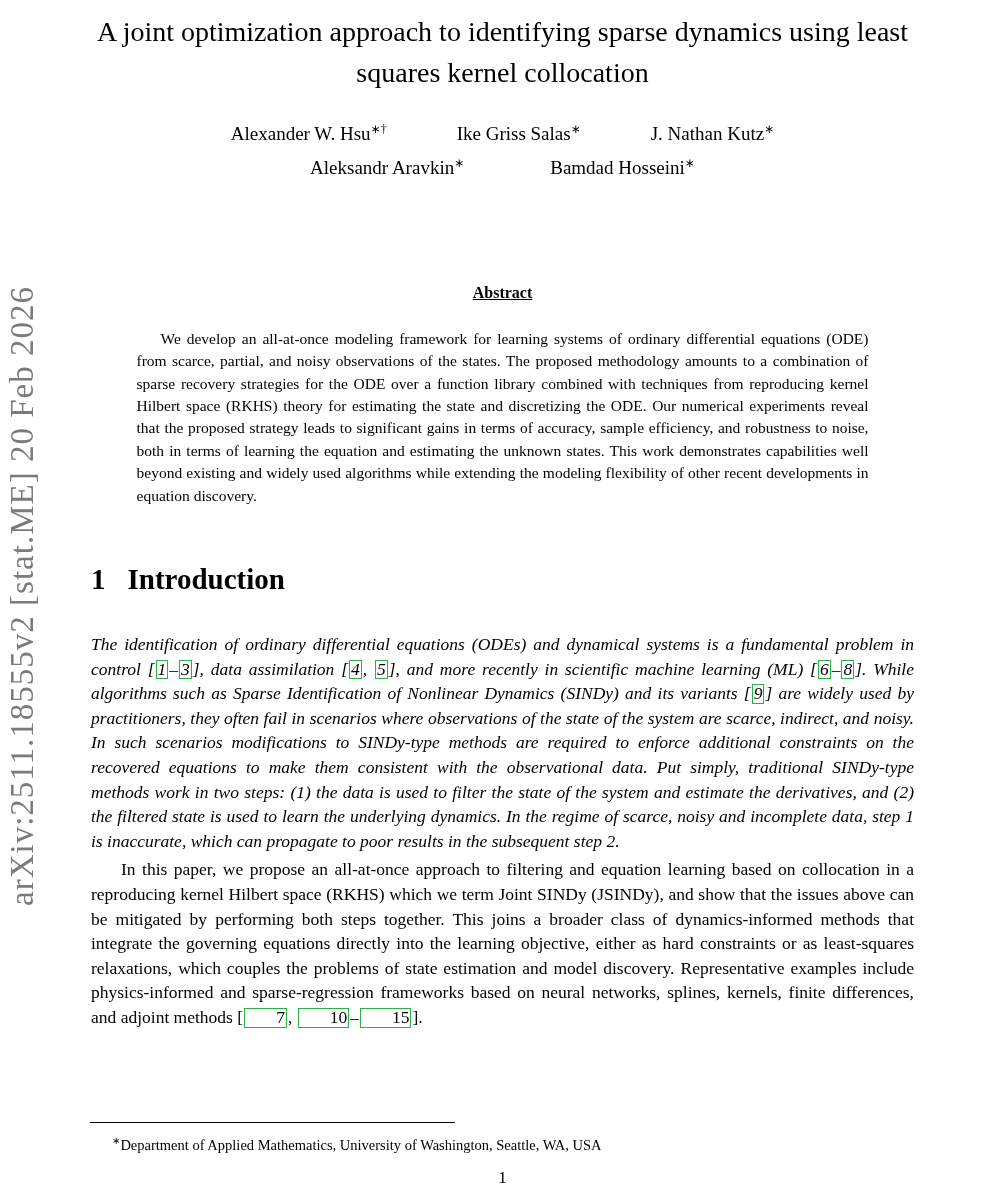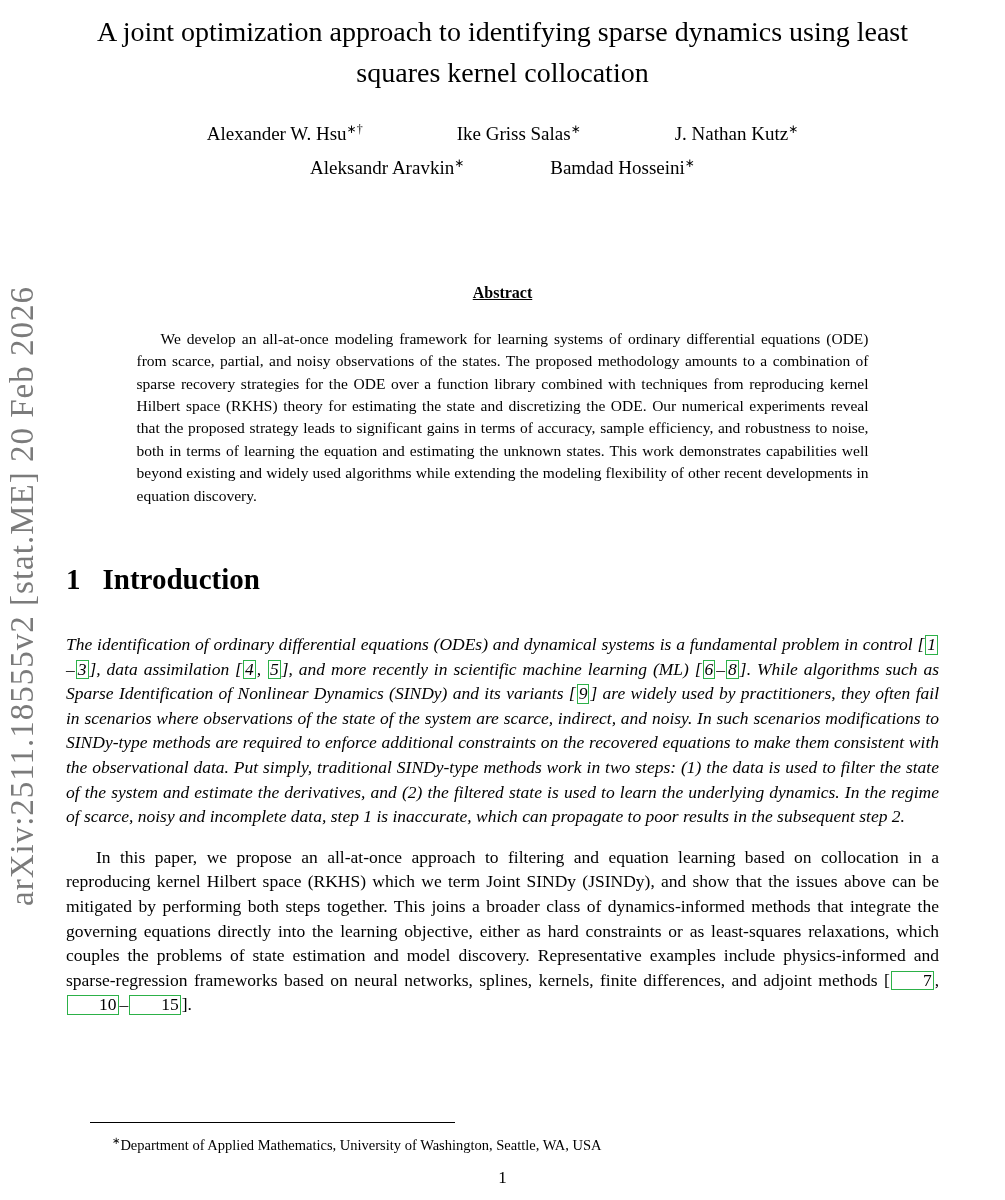--- a/index.html
+++ b/index.html
@@ -24,38 +24,38 @@
     width: 745px;
     transform: rotate(-90deg);
     transform-origin: 0 0;
     font-size: 33px;
     letter-spacing: 1px;
     white-space: nowrap;
     color: var(--wm-color, #7b7b7b);
   }
 
   .content {
-    padding: 0 66px;
+    padding: 0 91px;
   }
 
   .title {
     margin: 12px auto 0 auto;
     max-width: 920px;
     text-align: center;
     font-size: 28px;
     line-height: 1.45;
   }
 
   .authors {
     margin-top: 22px;
   }
   .authors-row {
     display: flex;
     justify-content: center;
-    gap: 94px;
+    gap: 70px;
     font-size: 19px;
     line-height: 29px;
   }
   .authors-row.second {
     gap: 86px;
   }
   .author sup {
     font-size: 12px;
   }
 
@@ -89,21 +89,21 @@
     font-size: 17.5px;
     line-height: 24.6px;
     text-align: justify;
   }
   .body-par.first {
     margin-top: 36px;
     font-style: italic;
   }
   .body-par.indented {
     text-indent: 30px;
-    margin-top: 16px;
+    margin-top: 4px;
   }
 
   .cite {
     display: inline-block;
     border: 1.5px solid var(--cite-color, #2cb148);
     line-height: 1.0;
     padding: 0 1px;
     margin: 0 1px;
     cursor: pointer;
   }

